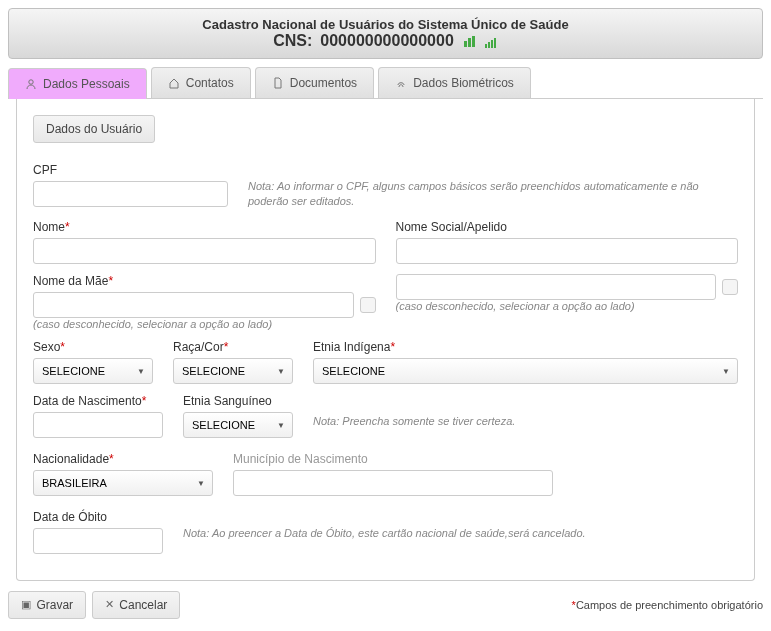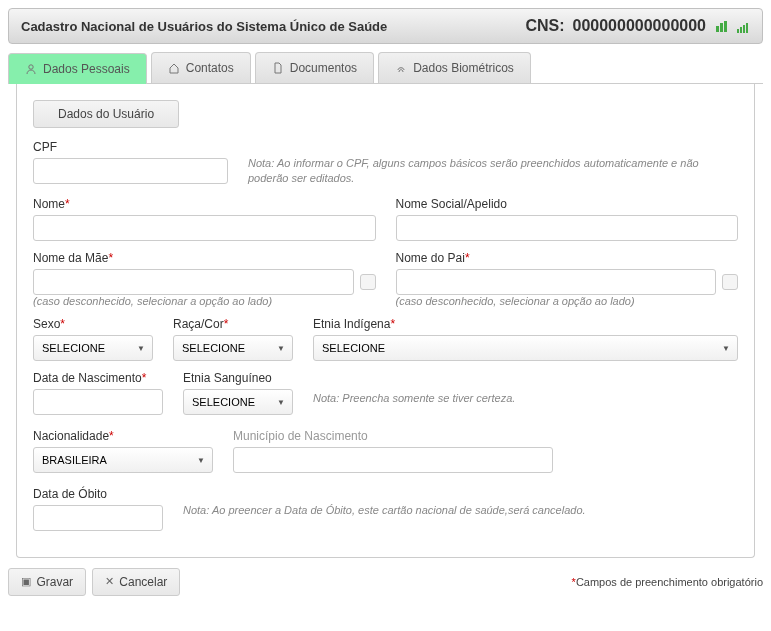--- a/index.html
+++ b/index.html
@@ -1,28 +1,28 @@
 <!DOCTYPE html>
 <html><head>
 <meta charset="utf-8">
 <style>
 * { box-sizing: border-box; margin: 0; padding: 0; }
 body { font-family: Arial, Helvetica, sans-serif; font-size: 12px; color: #333; background: #fff; width: 771px; }
-.header { background: linear-gradient(to bottom, #f5f5f5, #d8d8d8); border: 1px solid #c0c0c0; border-radius: 4px; padding: 8px 12px; margin: 8px; display: flex; justify-content: space-between; align-items: center; }
+.header { background: linear-gradient(to bottom, #f5f5f5, #d8d8d8); border: 1px solid #c0c0c0; border-radius: 4px; padding: 8px 12px; margin: 8px; display: flex; justify-content: space-between; align-items: center; flex-direction: column; }
 .header-title { font-weight: bold; font-size: 13px; color: #333; }
 .header-cns { font-weight: bold; font-size: 16px; display: flex; align-items: center; gap: 8px; }
 .signal-icon { display: inline-block; }
 .signal-icon svg { vertical-align: middle; }
 .tabs-container { margin: 0 8px; }
 .tabs { display: flex; border-bottom: 1px solid #ccc; }
 .tab { background: linear-gradient(to bottom, #f0f0f0, #e0e0e0); border: 1px solid #ccc; border-bottom: none; border-radius: 4px 4px 0 0; padding: 8px 16px; margin-right: 4px; cursor: pointer; display: flex; align-items: center; gap: 6px; color: #555; font-size: 12px; }
-.tab.active { background: #86efac; position: relative; top: 1px; }
+.tab.active { background: #f0abfc; position: relative; top: 1px; }
 .tab-icon { width: 12px; height: 12px; display: inline-block; }
 .panel { border: 1px solid #ccc; border-top: none; border-radius: 0 0 4px 4px; padding: 16px; margin: 0 8px; }
-.section-btn { background: linear-gradient(to bottom, #f5f5f5, #e8e8e8); border: 1px solid #ccc; border-radius: 3px; padding: 6px 24px; cursor: pointer; font-size: 12px; color: #444; margin-bottom: 12px; text-align: right; }
+.section-btn { background: linear-gradient(to bottom, #f5f5f5, #e8e8e8); border: 1px solid #ccc; border-radius: 3px; padding: 6px 12px; cursor: pointer; font-size: 12px; color: #444; margin-bottom: 20px; text-align: right; }
 .form-row { display: flex; gap: 20px; margin-bottom: 10px; align-items: flex-start; }
 .form-group { display: flex; flex-direction: column; }
 .form-label { font-size: 12px; color: #333; margin-bottom: 4px; }
 .required { color: #c00; }
 .form-input { border: 1px solid #ccc; border-radius: 3px; padding: 5px 6px; font-size: 12px; height: 26px; }
 .form-select { border: 1px solid #ccc; border-radius: 3px; padding: 4px 24px 4px 8px; font-size: 11px; height: 26px; background: linear-gradient(to bottom, #fff, #f0f0f0); appearance: none; position: relative; cursor: pointer; }
 .select-wrap { position: relative; display: inline-block; }
 .select-wrap::after { content: '▼'; font-size: 8px; color: #555; position: absolute; right: 8px; top: 50%; transform: translateY(-50%); pointer-events: none; }
 .hint { font-style: italic; color: #888; font-size: 11px; }
 .note { font-style: italic; color: #888; font-size: 11px; line-height: 1.4; }
@@ -109,21 +109,20 @@
     <div class="form-row">
       <div class="form-group" style="flex:1">
         <label class="form-label"><span>Nome da Mãe</span><span class="required">*</span></label>
         <div style="display:flex; gap:6px; align-items:center">
           <input class="form-input" style="flex: 1 1 0%;" type="text">
           <div class="checkbox-inline" style="margin-top:0"></div>
         </div>
         <span class="hint">(caso desconhecido, selecionar a opção ao lado)</span>
       </div>
       <div class="form-group" style="flex:1">
-        <label class="form-label"><span>Nome do Pai</span><span class="required">*</span></label>
         <div style="display:flex; gap:6px; align-items:center">
           <input class="form-input" style="flex: 1 1 0%;" type="text">
           <div class="checkbox-inline" style="margin-top:0"></div>
         </div>
         <span class="hint">(caso desconhecido, selecionar a opção ao lado)</span>
       </div>
     </div>
 
     <div class="form-row">
       <div class="form-group" style="width:120px">

